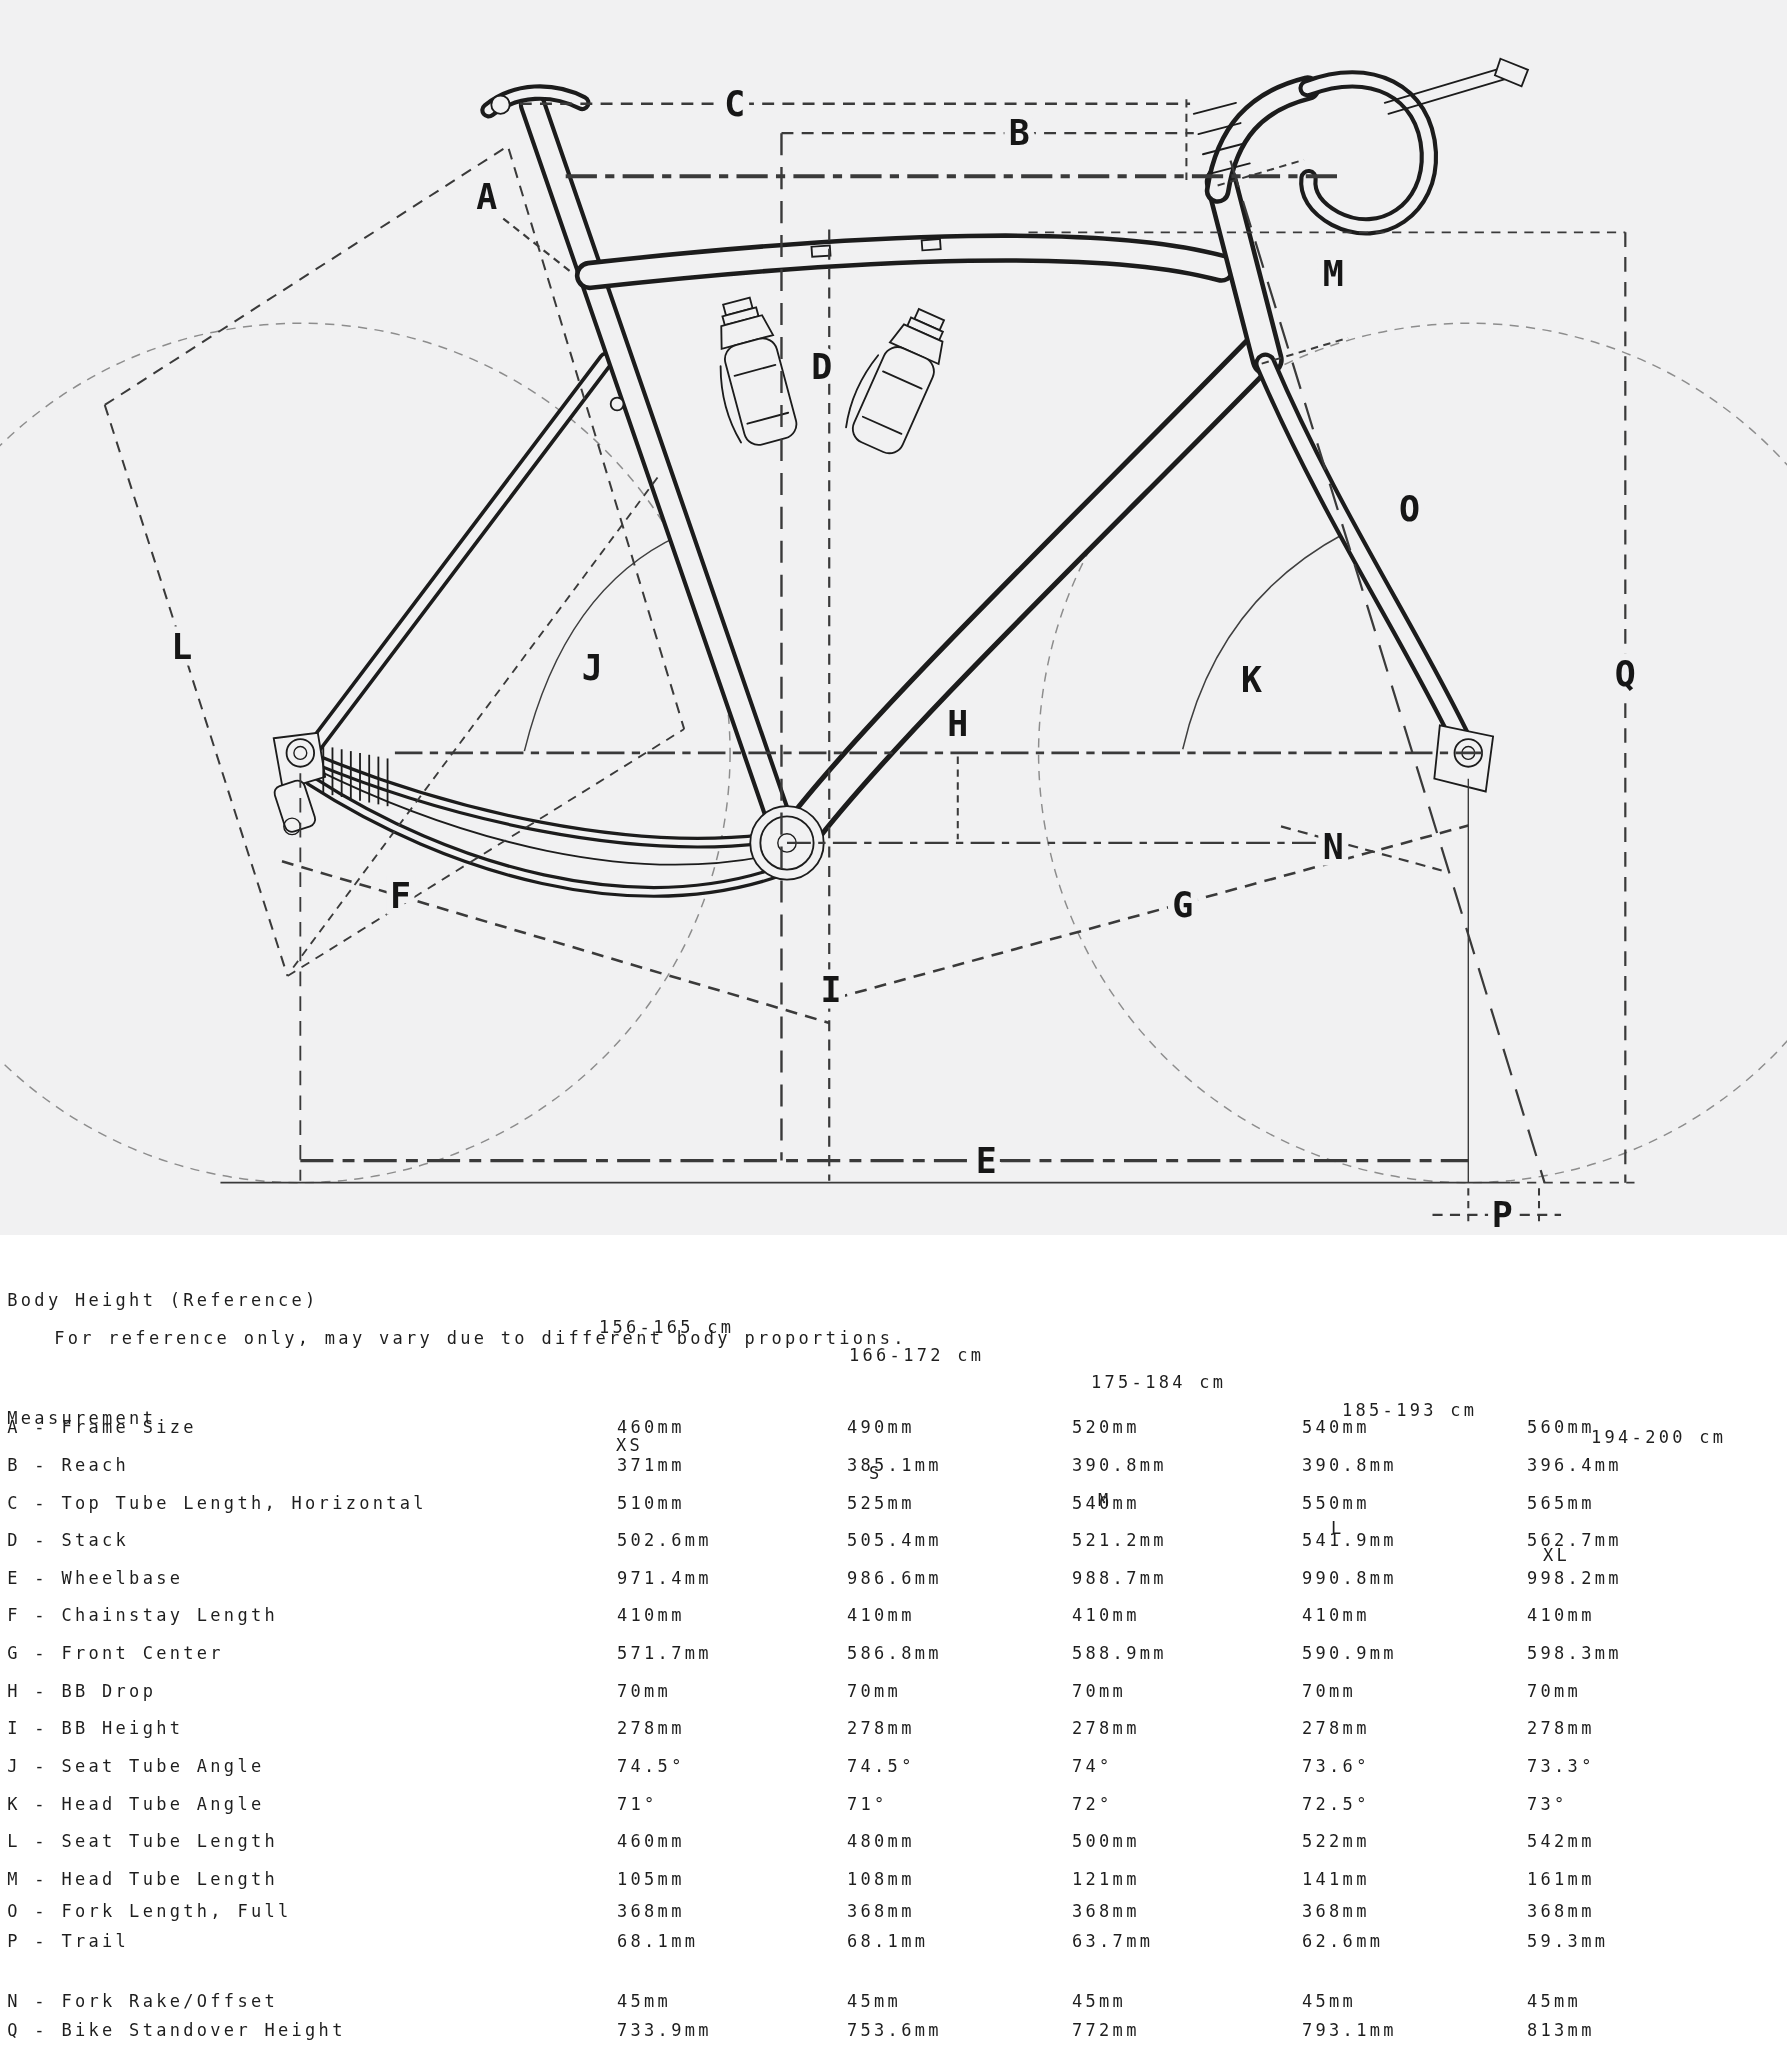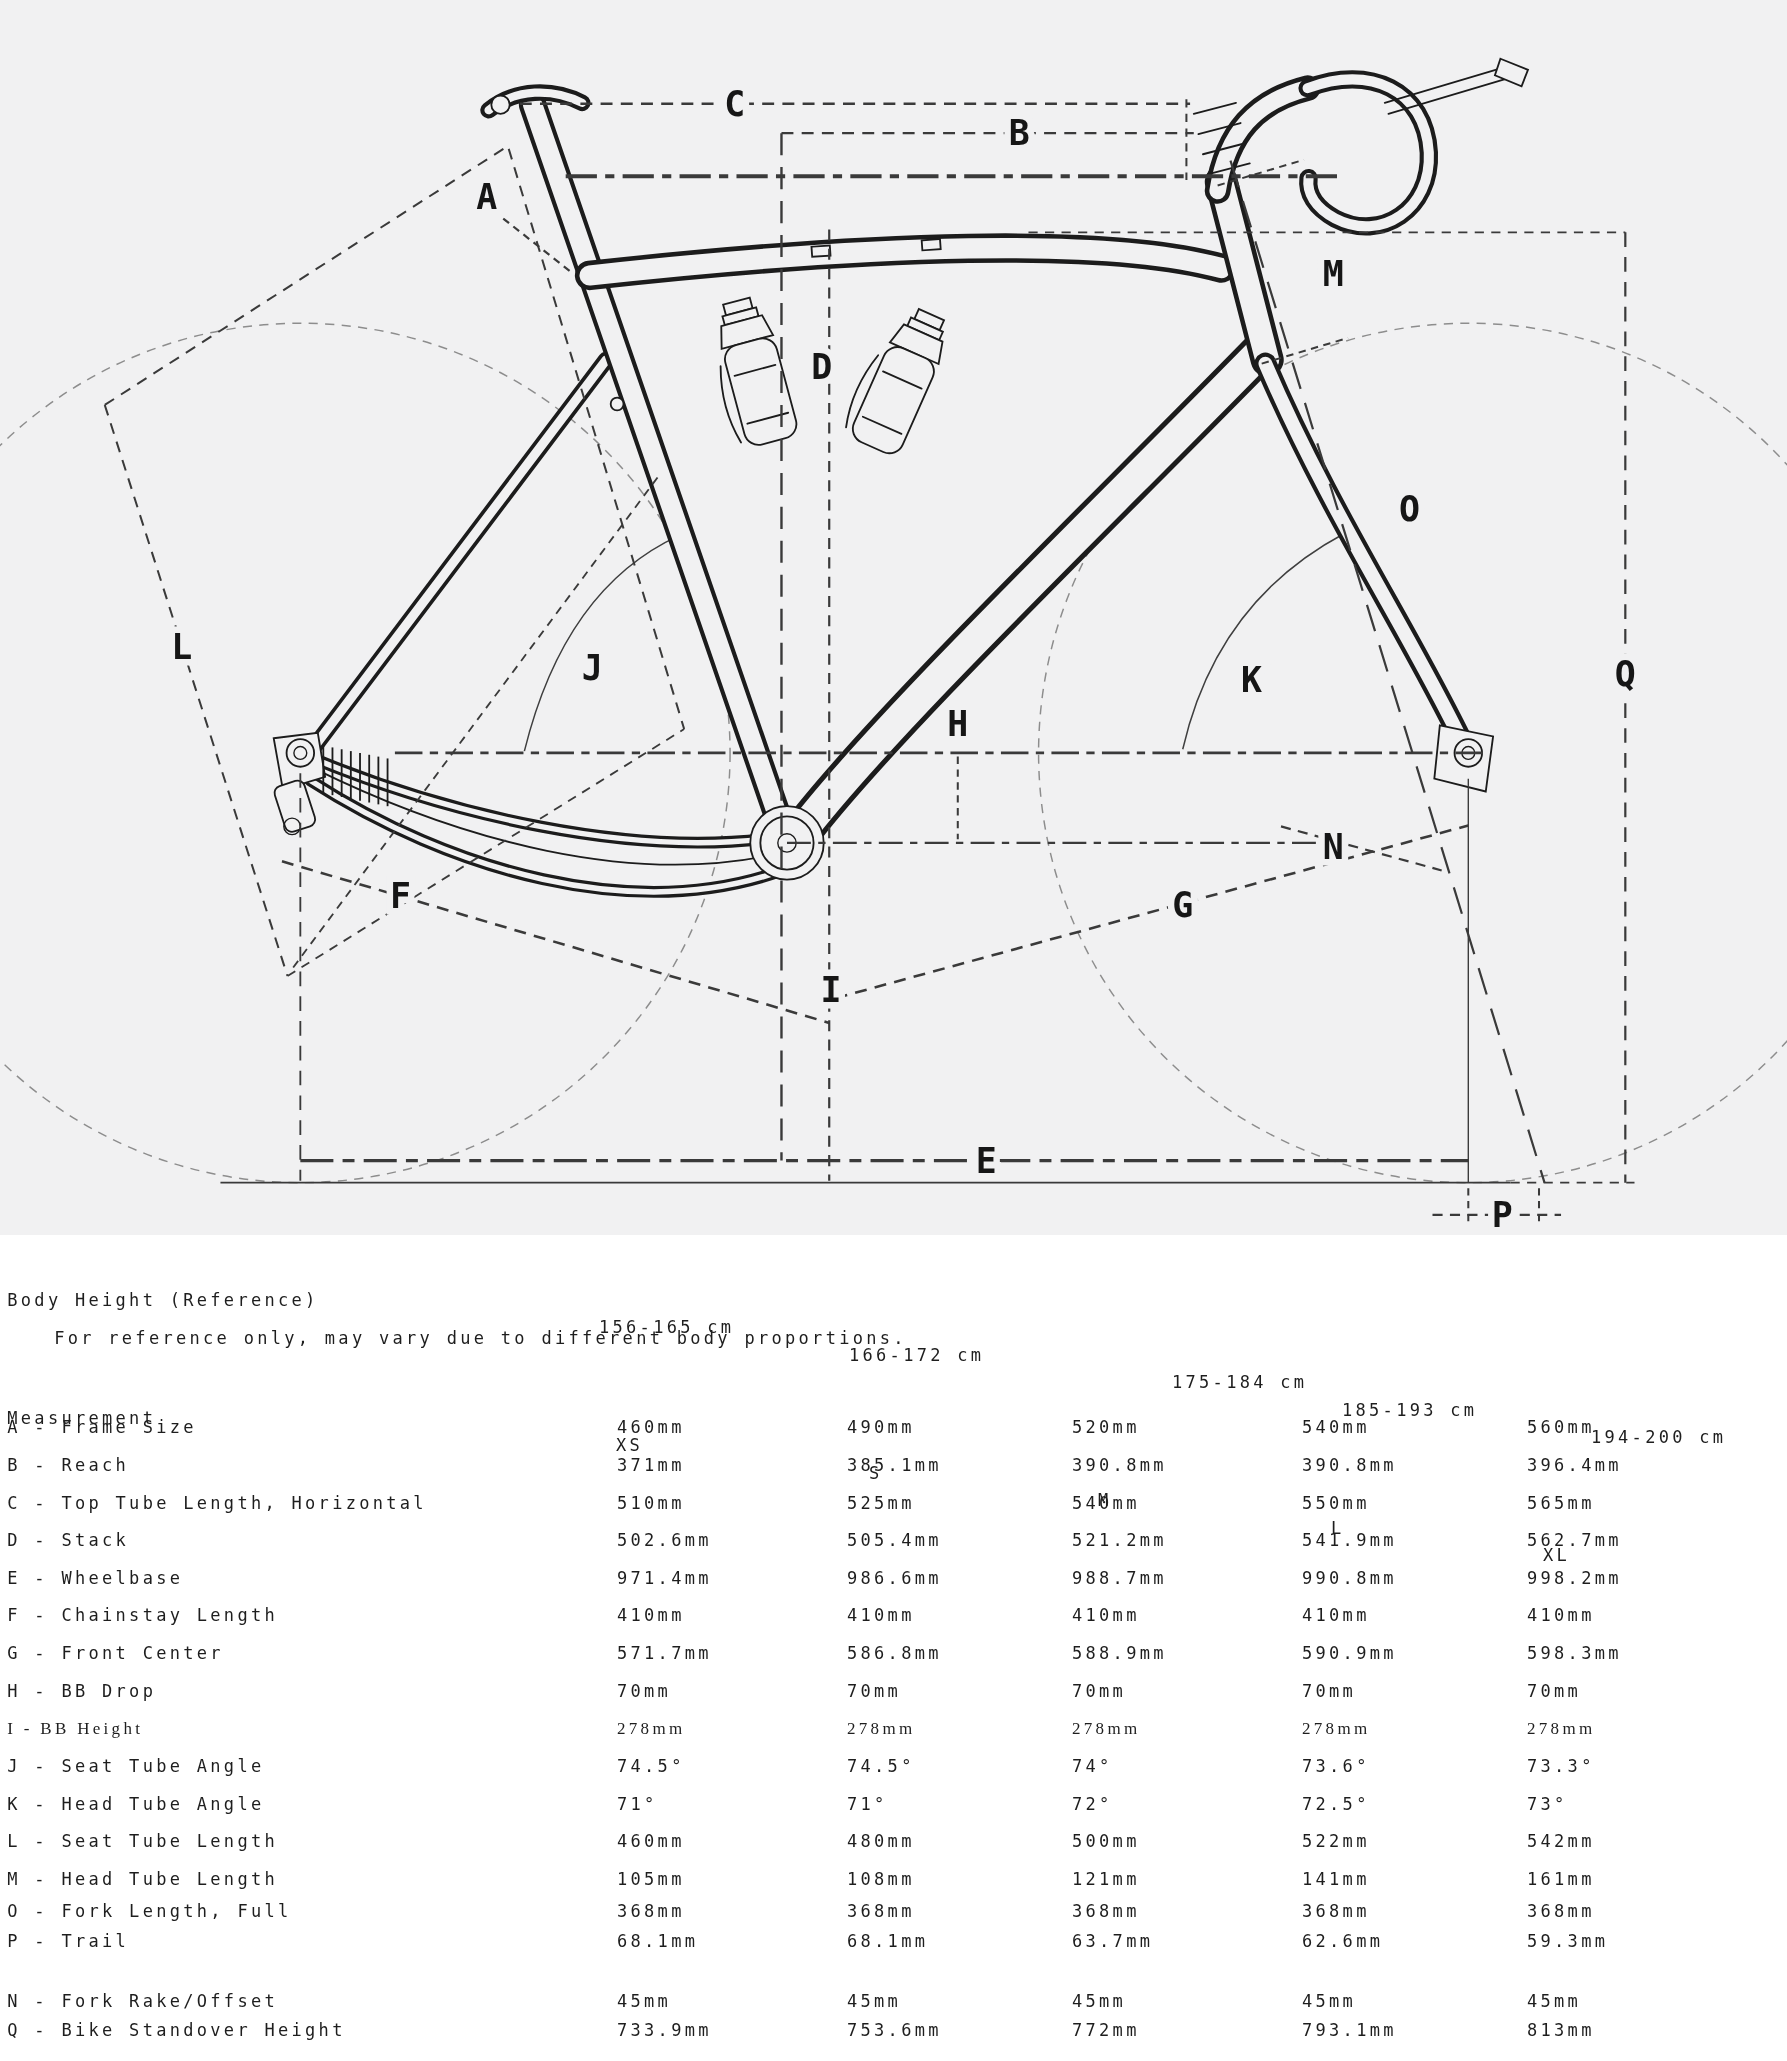--- a/index.html
+++ b/index.html
@@ -18,21 +18,21 @@
              fill:#161616;text-anchor:middle;dominant-baseline:central;
              paint-order:stroke;stroke:#f1f1f2;stroke-width:14px;}
 
   
   .bh, .note, .t-head, .t-row{position:absolute;left:0;width:100%;height:38px;
         font-size:17px;line-height:27.5px;letter-spacing:3.3px;white-space:pre;}
   .bh{top:1259px;} .note{top:1297px;}
   .t-head{top:1377px;} 
   .bh span,.t-head span,.t-row span{position:absolute;white-space:pre;}
   .p0{left:7.3px}
-  .bhv0{left:599px}.bhv1{left:849px}.bhv2{left:1172px}.bhv3{left:1342px}.bhv4{left:1591px}
+  .bhv0{left:599px}.bhv1{left:849px}.bhv2{left:1091px}.bhv3{left:1342px}.bhv4{left:1591px}
   .h1{left:616px}.h2{left:869px}.h3{left:1098px}.h4{left:1331px}.h5{left:1543px}
   .c0{left:7.3px}.c1{left:617px}.c2{left:847px}.c3{left:1072px}.c4{left:1302px}.c5{left:1527px}
 </style>
 </head>
 <body>
 
 <div class="screen">
 
   <div class="diagram">
     <svg viewBox="0 0 1946 1345">
@@ -209,21 +209,21 @@
   </div>
   <div id="t-rows">
       <div class="t-row" style="top: 1414px;"><span class="c0">A - Frame Size</span><span class="c1">460mm</span><span class="c2">490mm</span><span class="c3">520mm</span><span class="c4">540mm</span><span class="c5">560mm</span></div>
       <div class="t-row" style="top: 1452px;"><span class="c0">B - Reach</span><span class="c1">371mm</span><span class="c2">385.1mm</span><span class="c3">390.8mm</span><span class="c4">390.8mm</span><span class="c5">396.4mm</span></div>
       <div class="t-row" style="top: 1490px;"><span class="c0">C - Top Tube Length, Horizontal</span><span class="c1">510mm</span><span class="c2">525mm</span><span class="c3">540mm</span><span class="c4">550mm</span><span class="c5">565mm</span></div>
       <div class="t-row" style="top: 1527px;"><span class="c0">D - Stack</span><span class="c1">502.6mm</span><span class="c2">505.4mm</span><span class="c3">521.2mm</span><span class="c4">541.9mm</span><span class="c5">562.7mm</span></div>
       <div class="t-row" style="top: 1565px; text-decoration: underline;"><span class="c0">E - Wheelbase</span><span class="c1">971.4mm</span><span class="c2">986.6mm</span><span class="c3">988.7mm</span><span class="c4">990.8mm</span><span class="c5">998.2mm</span></div>
       <div class="t-row" style="top: 1602px;"><span class="c0">F - Chainstay Length</span><span class="c1">410mm</span><span class="c2">410mm</span><span class="c3">410mm</span><span class="c4">410mm</span><span class="c5">410mm</span></div>
       <div class="t-row" style="top: 1640px;"><span class="c0">G - Front Center</span><span class="c1">571.7mm</span><span class="c2">586.8mm</span><span class="c3">588.9mm</span><span class="c4">590.9mm</span><span class="c5">598.3mm</span></div>
       <div class="t-row" style="top: 1678px;"><span class="c0">H - BB Drop</span><span class="c1">70mm</span><span class="c2">70mm</span><span class="c3">70mm</span><span class="c4">70mm</span><span class="c5">70mm</span></div>
-      <div class="t-row" style="top: 1715px; font-family: Liberation Serif, serif;"><span class="c0">I - BB Height</span><span class="c1">278mm</span><span class="c2">278mm</span><span class="c3">278mm</span><span class="c4">278mm</span><span class="c5">278mm</span></div>
+      <div class="t-row" style="top: 1715px;"><span class="c0">I - BB Height</span><span class="c1">278mm</span><span class="c2">278mm</span><span class="c3">278mm</span><span class="c4">278mm</span><span class="c5">278mm</span></div>
       <div class="t-row" style="top: 1753px;"><span class="c0">J - Seat Tube Angle</span><span class="c1">74.5°</span><span class="c2">74.5°</span><span class="c3">74°</span><span class="c4">73.6°</span><span class="c5">73.3°</span></div>
       <div class="t-row" style="top: 1791px;"><span class="c0">K - Head Tube Angle</span><span class="c1">71°</span><span class="c2">71°</span><span class="c3">72°</span><span class="c4">72.5°</span><span class="c5">73°</span></div>
       <div class="t-row" style="top: 1828px;"><span class="c0">L - Seat Tube Length</span><span class="c1">460mm</span><span class="c2">480mm</span><span class="c3">500mm</span><span class="c4">522mm</span><span class="c5">542mm</span></div>
       <div class="t-row" style="top: 1866px;"><span class="c0">M - Head Tube Length</span><span class="c1">105mm</span><span class="c2">108mm</span><span class="c3">121mm</span><span class="c4">141mm</span><span class="c5">161mm</span></div>
       <div class="t-row" style="top: 1988px;"><span class="c0">N - Fork Rake/Offset</span><span class="c1">45mm</span><span class="c2">45mm</span><span class="c3">45mm</span><span class="c4">45mm</span><span class="c5">45mm</span></div>
       <div class="t-row" style="top: 1898px;"><span class="c0">O - Fork Length, Full</span><span class="c1">368mm</span><span class="c2">368mm</span><span class="c3">368mm</span><span class="c4">368mm</span><span class="c5">368mm</span></div>
       <div class="t-row" style="top: 1928px; padding-left: 32px;"><span class="c0">P - Trail</span><span class="c1">68.1mm</span><span class="c2">68.1mm</span><span class="c3">63.7mm</span><span class="c4">62.6mm</span><span class="c5">59.3mm</span></div>
       <div class="t-row" style="top: 2017px;"><span class="c0">Q - Bike Standover Height</span><span class="c1">733.9mm</span><span class="c2">753.6mm</span><span class="c3">772mm</span><span class="c4">793.1mm</span><span class="c5">813mm</span></div>
     </div>
 

